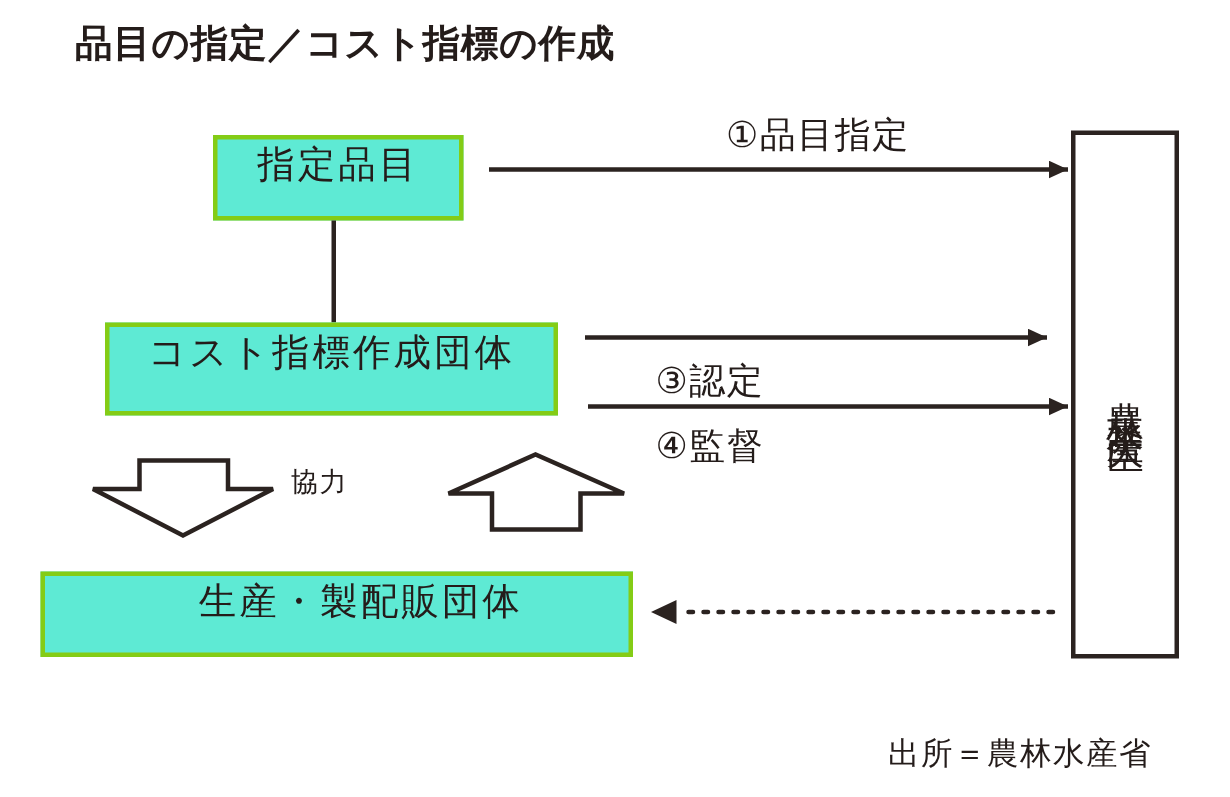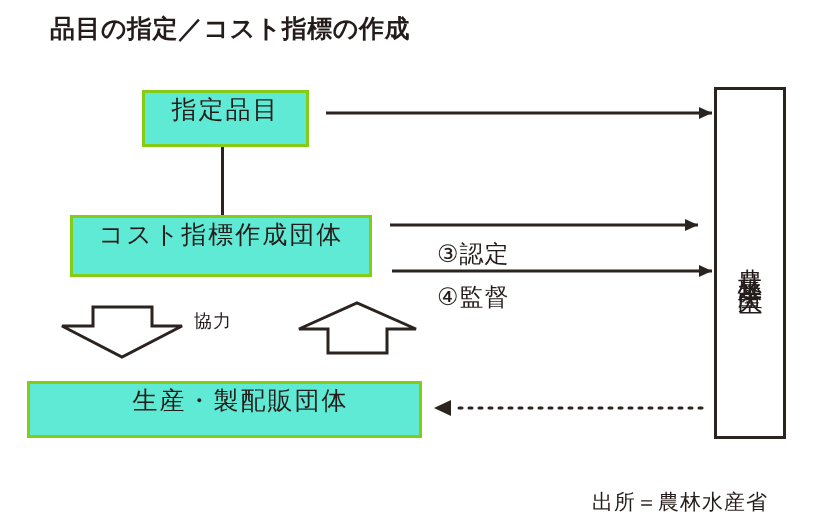--- a/index.html
+++ b/index.html
@@ -142,20 +142,21 @@
     </g>
 
     <g>
       <path d="M93,307 L152,307 L152,326 L182,326 L122,357 L62,326 L93,326 Z" fill="#ffffff" stroke="#2b2320" stroke-width="3" stroke-linejoin="miter"></path>
     </g>
     <g>
       <path d="M328,353 L328,329 L299,329 L357,303 L416,329 L387,329 L387,353 Z" fill="#ffffff" stroke="#2b2320" stroke-width="3" stroke-linejoin="miter"></path>
     </g>
   </svg>
 
+  <div class="arrow-label" style="left:484px; top:74px;">①品目指定</div>
 
 
   <div class="arrow-label" style="left:437px; top:281px;">④監督</div>
 
   <div class="arrow-label" style="left:437px; top:238px;">③認定</div>
 
 
   <div class="arrow-label" style="left:194px; top:309px; font-size:18px;">協力</div>
 
   <div class="src" style="left:592px; top:488px;">出所＝農林水産省</div>

